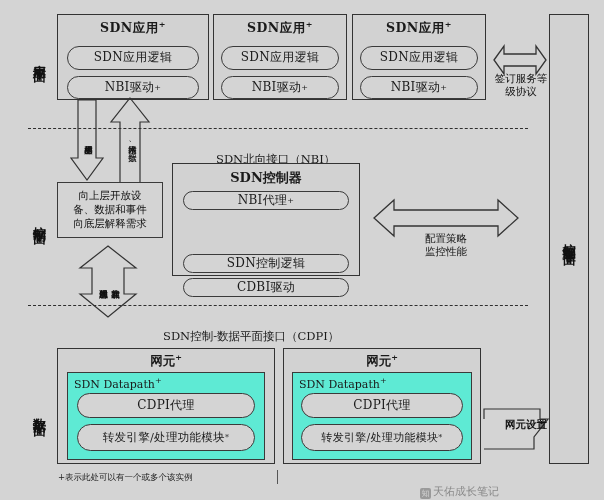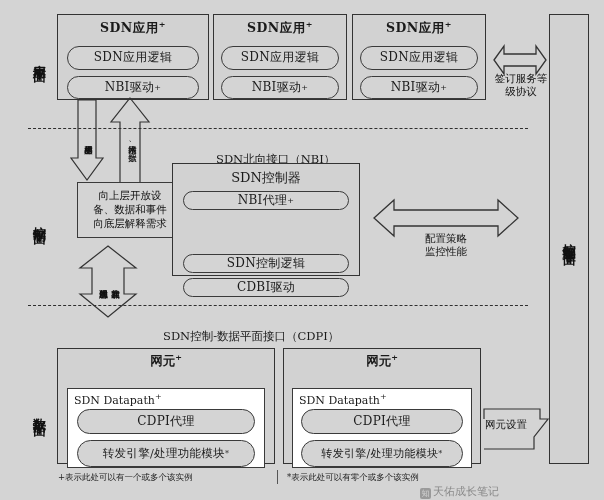--- a/index.html
+++ b/index.html
@@ -92,30 +92,30 @@
     color:#111;
   }
 
   
   .ctrl-outer{
     border:1.4px solid #333;
     background:#d2d2d2;
     box-sizing:border-box;
     display:flex;flex-direction:column;align-items:center;
   }
-  .ctrl-title{font-weight:normal;font-size:13px;margin:5px 0 4px;}
+  .ctrl-title{font-weight:bold;font-size:13px;margin:5px 0 4px;}
 
   
   .ne-outer{
     border:1.4px solid #333;background:#d2d2d2;box-sizing:border-box;
     display:flex;flex-direction:column;align-items:center;
   }
-  .ne-title{font-weight:bold;font-size:12.5px;margin:3px 0 18px;}
+  .ne-title{font-weight:bold;font-size:12.5px;margin:3px 0 2px;}
   .dp-box{
-    border:1.3px solid #3a3a3a;background:#ffffff;box-sizing:border-box;
+    border:1.3px solid #3a3a3a;background:#5eead4;box-sizing:border-box;
     position:relative;
   }
   .dp-label{
     position:absolute;left:6px;top:3px;font-size:11px;
     font-family:"DejaVu Serif","Liberation Serif",serif;
   }
 
   
   .mgmt{
     border:1.4px solid #333;background:#d2d2d2;box-sizing:border-box;
@@ -204,21 +204,21 @@
   <svg class="abs" style="left:70px;top:100px;" width="34" height="82">
     <path d="M8,0 L26,0 L26,58 L33,58 L17,80 L1,58 L8,58 Z" fill="none" stroke="#333" stroke-width="1.2"></path>
   </svg>
   <div class="abs vtext" style="left:79px;top:104px;width:14px;height:70px;">应用的样尽要求</div>
 
   <svg class="abs" style="left:110px;top:98px;" width="40" height="86">
     <path d="M20,0 L39,24 L30,24 L30,85 L10,85 L10,24 L1,24 Z" fill="none" stroke="#333" stroke-width="1.2"></path>
   </svg>
   <div class="abs vtext" style="left:122px;top:106px;width:15px;height:74px;">网络技术、数据</div>
 
-  <div class="abs box" style="left:57px;top:182px;width:106px;height:56px;margin-left:20px;">
+  <div class="abs box" style="left:57px;top:182px;width:106px;height:56px;">
     <div class="htext" style="padding-top:5px;line-height:1.35;font-size:10.5px;">
       <div>向上层开放设</div>
       <div>备、数据和事件</div>
       <div>向底层解释需求</div>
     </div>
   </div>
 
   <svg class="abs" style="left:72px;top:246px;" width="72" height="72">
     <path d="M36,0 L64,22 L52,22 L52,48 L64,48 L36,71 L8,48 L20,48 L20,22 L8,22 Z" fill="none" stroke="#333" stroke-width="1.2"></path>
   </svg>
@@ -282,27 +282,26 @@
       <div class="pill" style="width:162px;height:27px;margin:0 auto;font-size:11px;">
         <span>转发引擎/处理功能模块</span>
           <sup>*</sup>
       </div>
     </div>
   </div>
 
   <svg class="abs" style="left:482px;top:405px;" width="68" height="46">
     <path d="M2,14 L2,4 L58,4 L58,14 L66,14 L52,32 L52,44 L2,44" fill="none" stroke="#333" stroke-width="1.2"></path>
   </svg>
-  <div class="abs htext" style="left:485px;top:418px;width:62px;text-align:left;">网元设置</div>
+  <div class="abs htext" style="left:485px;top:418px;width:62px;text-align:right;font-weight:bold;">网元设置</div>
 
   <div class="abs mgmt" style="left:549px;top:14px;width:40px;height:450px;">
     <div class="plane-label" style="font-size:13px;">控制管理平面</div>
   </div>
 
   <div class="foot" style="left:58px;top:472px;text-align:right;">+表示此处可以有一个或多个该实例</div>
   <div class="abs" style="left:277px;top:470px;width:1px;height:14px;background:#555;"></div>
-  <div class="foot" style="left:287px;top:472px;">*表示此处可以有零个或多个该实例</div>
 
   <div class="watermark" style="left:420px;top:484px;">
     <span class="wm-logo">知</span><span>天佑成长笔记</span>
   </div>
 
 </div>
 
 </body></html>

